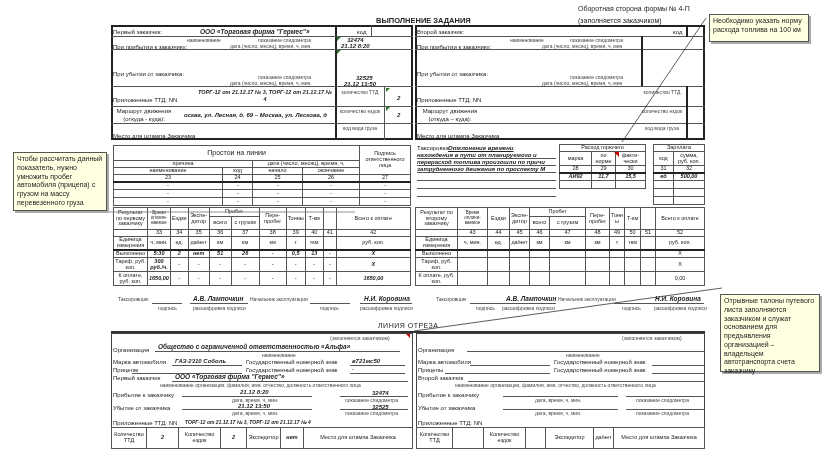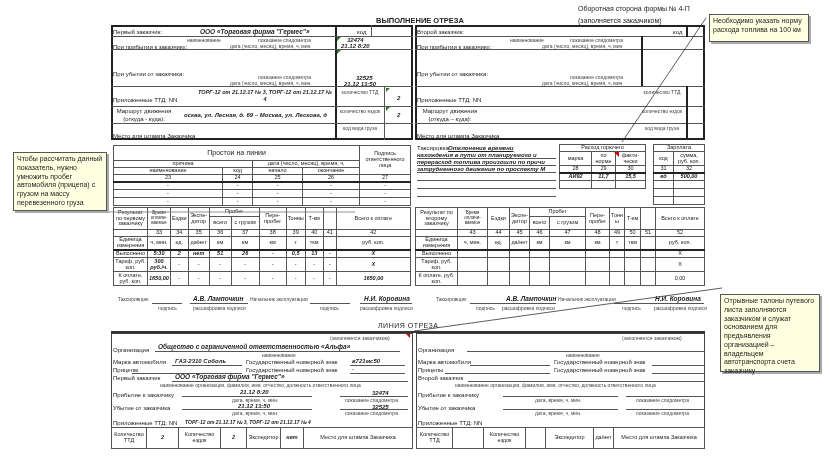--- a/index.html
+++ b/index.html
@@ -21,21 +21,21 @@
   table.grid tr.thickrow td { border-top: 2px solid #222; }
   .note { position: absolute; background: #ffffe1; border: 1px solid #555; box-shadow: 2px 2px 0 #aaa; font-size: 7px; line-height: 1.25; padding: 2px 3px; color: #222; }
   .tri { position: absolute; width: 0; height: 0; border-left: 4px solid #2a7a2a; border-bottom: 4px solid transparent; }
   .redtri { position: absolute; width: 0; height: 0; border-right: 5px solid #cc0000; border-bottom: 5px solid transparent; }
   svg.leader { position: absolute; left: 0; top: 0; pointer-events: none; }
 </style>
 </head>
 <body>
 
 <div class="t" style="left:578px;top:5px;font-size:7px;">Оборотная сторона формы № 4-П</div>
-<div class="t b" style="left:376px;top:17px;font-size:7.5px;">ВЫПОЛНЕНИЕ ОТРЕЗА</div>
+<div class="t b" style="left:376px;top:17px;font-size:7.5px;">ВЫПОЛНЕНИЕ ЗАДАНИЯ</div>
 <div class="t" style="left:578px;top:17px;font-size:7px;">(заполняется заказчиком)</div>
 
 <div class="box thick" style="left:111px;top:25px;width:302px;height:115px;"></div>
 <div class="box thick" style="left:335px;top:25px;width:54px;height:115px;border-left:2px solid #222;border-top:none;border-bottom:none;border-right:none;"></div>
 <div class="hl" style="left:111px;top:36px;width:302px;"></div>
 <div class="hl" style="left:111px;top:49px;width:302px;"></div>
 <div class="hl" style="left:111px;top:86px;width:302px;"></div>
 <div class="hl" style="left:111px;top:106px;width:302px;"></div>
 <div class="hl" style="left:111px;top:123px;width:302px;"></div>
 <div class="vl" style="left:371px;top:25px;height:12px;"></div>

